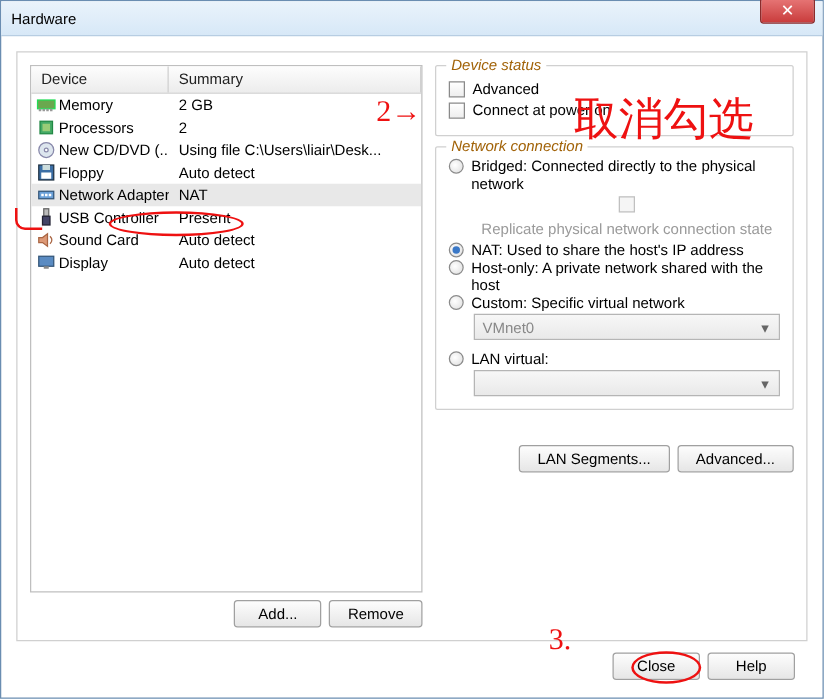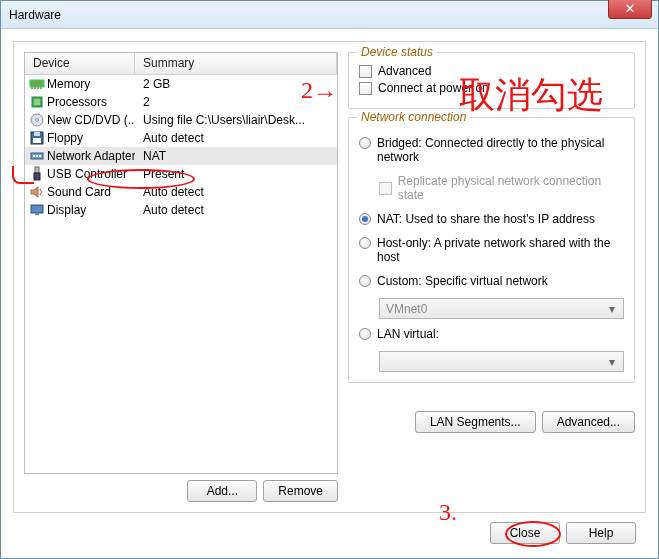--- a/index.html
+++ b/index.html
@@ -22,24 +22,24 @@
 .row-summary { flex: 1; padding-left: 8px; white-space: nowrap; overflow: hidden; text-overflow: ellipsis; }
 .dev-icon { width: 16px; height: 16px; flex-shrink: 0; }
 .left-buttons { display: flex; justify-content: flex-end; gap: 6px; margin-top: 6px; }
 .btn { background: linear-gradient(to bottom, #fdfdfd, #e6e6e6); border: 1px solid #a0a0a0; border-radius: 3px; padding: 3px 14px; cursor: pointer; min-width: 70px; text-align: center; }
 .right-col { flex: 1; display: flex; flex-direction: column; }
 .groupbox { border: 1px solid #d0d0d0; border-radius: 2px; padding: 8px 10px 10px 10px; margin-bottom: 8px; position: relative; }
 .groupbox-title { position: absolute; top: -8px; left: 8px; background: #fff; padding: 0 4px; color: #a16207; font-style: italic; }
 .check-row { display: flex; align-items: center; gap: 6px; margin: 3px 0; }
 .checkbox { width: 13px; height: 13px; border: 1px solid #8a8a8a; background: linear-gradient(to bottom,#fff,#eee); cursor: pointer; }
 .checkbox.disabled { border-color: #c0c0c0; background: #f5f5f5; }
-.radio-row { display: flex; align-items: flex-start; gap: 6px; margin: 10px 0; }
+.radio-row { display: flex; align-items: flex-start; gap: 6px; margin: 0 0; }
 .radio { width: 12px; height: 12px; border: 1px solid #8a8a8a; border-radius: 50%; background: radial-gradient(circle at 40% 40%, #fff, #ddd); margin-top: 1px; cursor: pointer; position: relative; flex-shrink: 0; }
 .radio.checked::after { content: ""; position: absolute; top: 2px; left: 2px; width: 6px; height: 6px; background: #3a78c7; border-radius: 50%; }
-.indent { margin-left: 20px; }
+.indent { margin-left: 20px; flex-direction: column; }
 .label-disabled { color: #9a9a9a; }
 .combo { width: 245px; height: 21px; border: 1px solid #b5b5b5; background: linear-gradient(to bottom,#f7f7f7,#e9e9e9); display: flex; align-items: center; padding: 0 6px; color: #888; position: relative; margin-left: 20px; margin-top: 2px; }
 .combo .arrow { position: absolute; right: 4px; top: 3px; width: 14px; height: 14px; text-align: center; color: #666; }
 .right-buttons { display: flex; justify-content: flex-end; gap: 6px; margin-top: 20px; }
 .footer { position: absolute; right: 22px; bottom: 14px; display: flex; gap: 6px; }
 .annotations { position: absolute; top: 0; left: 0; right: 0; bottom: 0; pointer-events: none; }
 
 .anno-oval-nat { position:absolute; left: 86px; top: 168px; width: 108px; height: 20px; border: 2px solid #e11; border-radius: 50%; }
 .anno-oval-close { position:absolute; left: 504px; top: 520px; width: 56px; height: 26px; border: 2px solid #e11; border-radius: 50%; }
 .anno-2arrow { position:absolute; left: 300px; top: 76px; color: #e11; font-size: 24px; font-family: "Comic Sans MS", cursive; }

